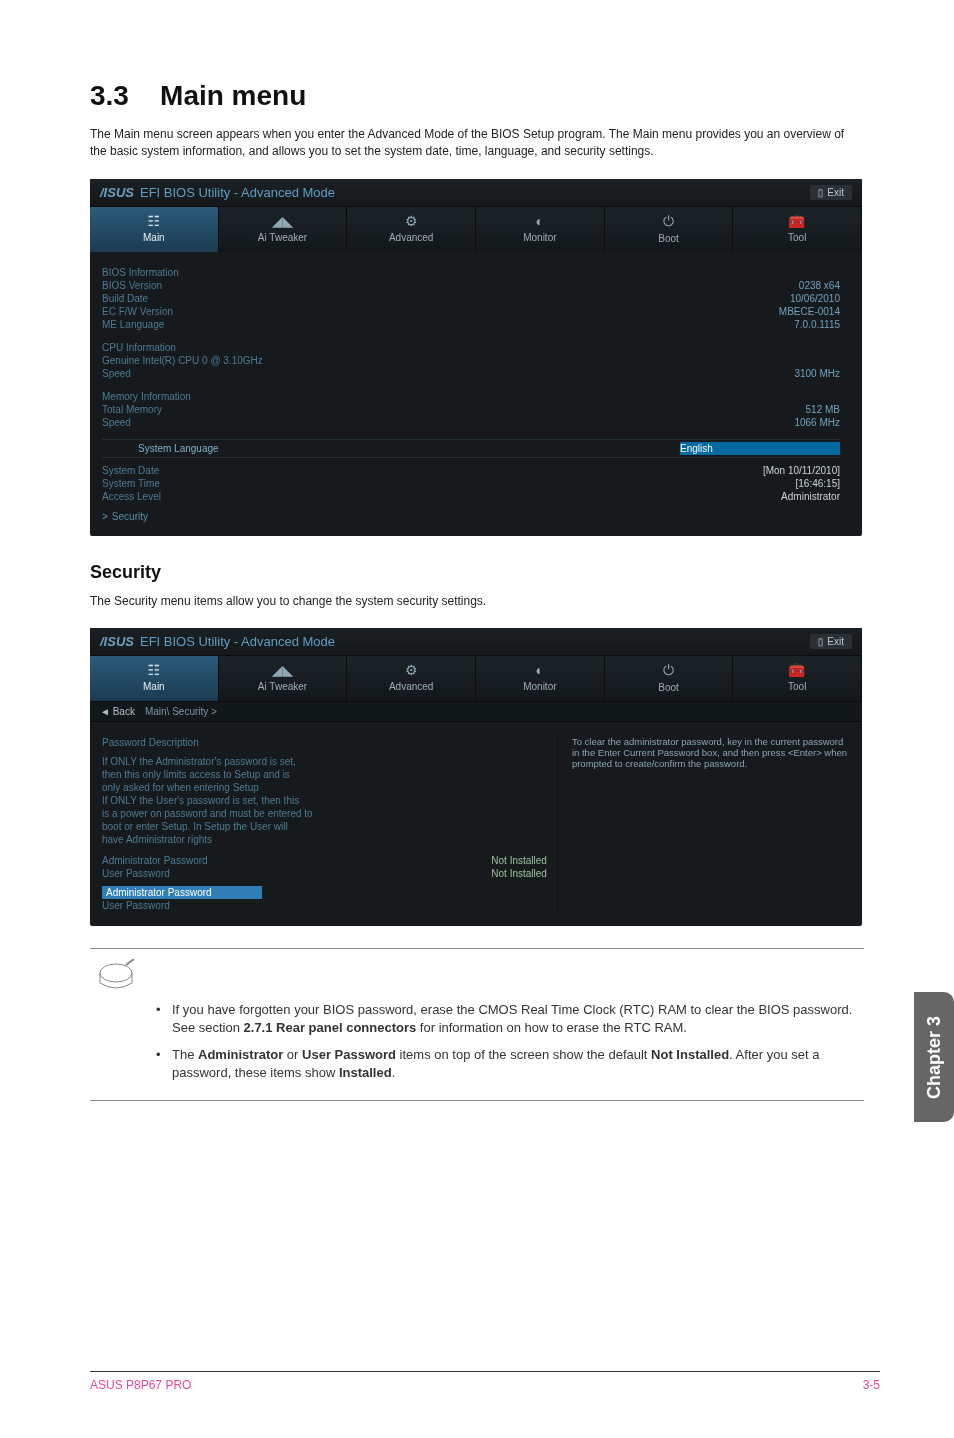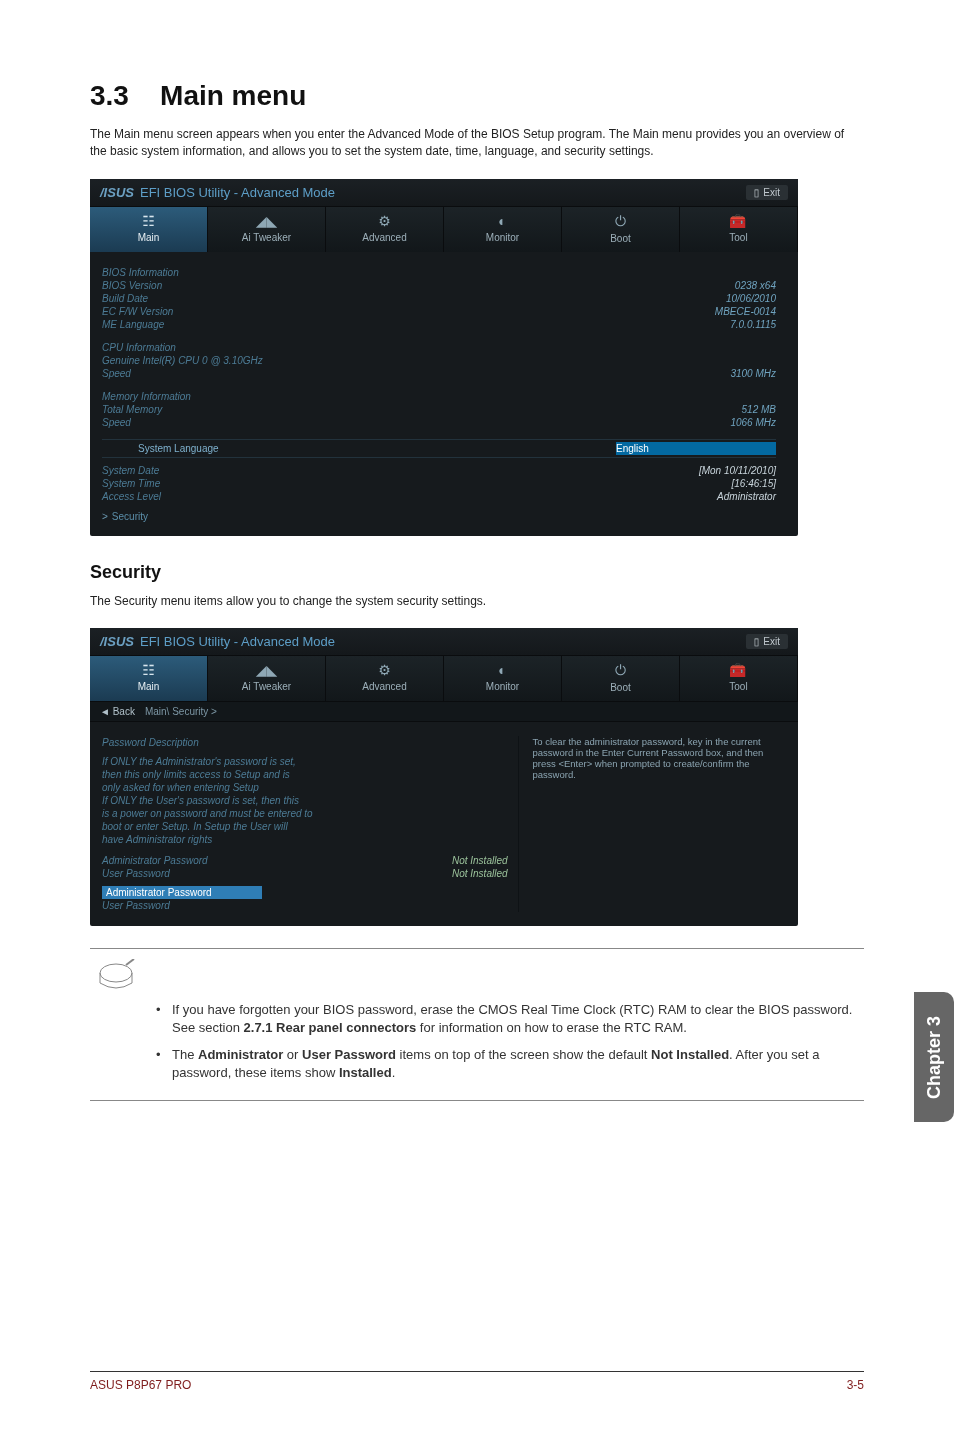--- a/index.html
+++ b/index.html
@@ -31,21 +31,21 @@
     font-weight: bold;
     color: #111;
     margin: 26px 0 10px 0;
   }
 
   
   .bios {
     background: #161A1D;
     border-radius: 2px;
     padding: 0;
-    width: 708px;
+    width: 772px;
     margin-bottom: 6px;
     color: #7FA4B8;
     font-size: 10px;
     font-family: Arial, sans-serif;
   }
   .bios-header {
     display: flex;
     align-items: center;
     justify-content: space-between;
     padding: 6px 10px;
@@ -116,21 +116,20 @@
     border-left: 1px solid #0E1215;
     padding-left: 14px;
     color: #8BA4B1;
     font-size: 9.5px;
   }
   .bios-group { margin-bottom: 10px; }
   .bios-row {
     display: flex;
     justify-content: space-between;
     padding: 1px 0;
-    font-style: italic;
   }
   .bios-label { color: #4C7B95; }
   .bios-value { color: #6FA3BF; text-align: left; }
   .bios-value.white { color: #C8D4DB; }
   .bios-value.bracket { color: #C8D4DB; }
   .bios-highlight {
     background: #2F7EB6;
     color: #fff;
     padding: 1px 4px;
     display: inline-block;
@@ -216,27 +215,27 @@
     justify-content: center;
     font-size: 18px;
     font-weight: bold;
   }
 
   
   .footer {
     position: absolute;
     bottom: 46px;
     left: 90px;
-    right: 90px;
+    right: 74px;
     border-top: 1px solid #333;
     padding-top: 6px;
     display: flex;
     justify-content: space-between;
     font-size: 12px;
-    color: #7f1d1d;
+    color: #ec4899;
   }
 </style>
 </head>
 <body>
 
 <div class="page">
 
   <h1 class="section-title">
     <span>3.3</span>&nbsp;&nbsp;&nbsp;&nbsp;<span>Main menu</span>
   </h1>

